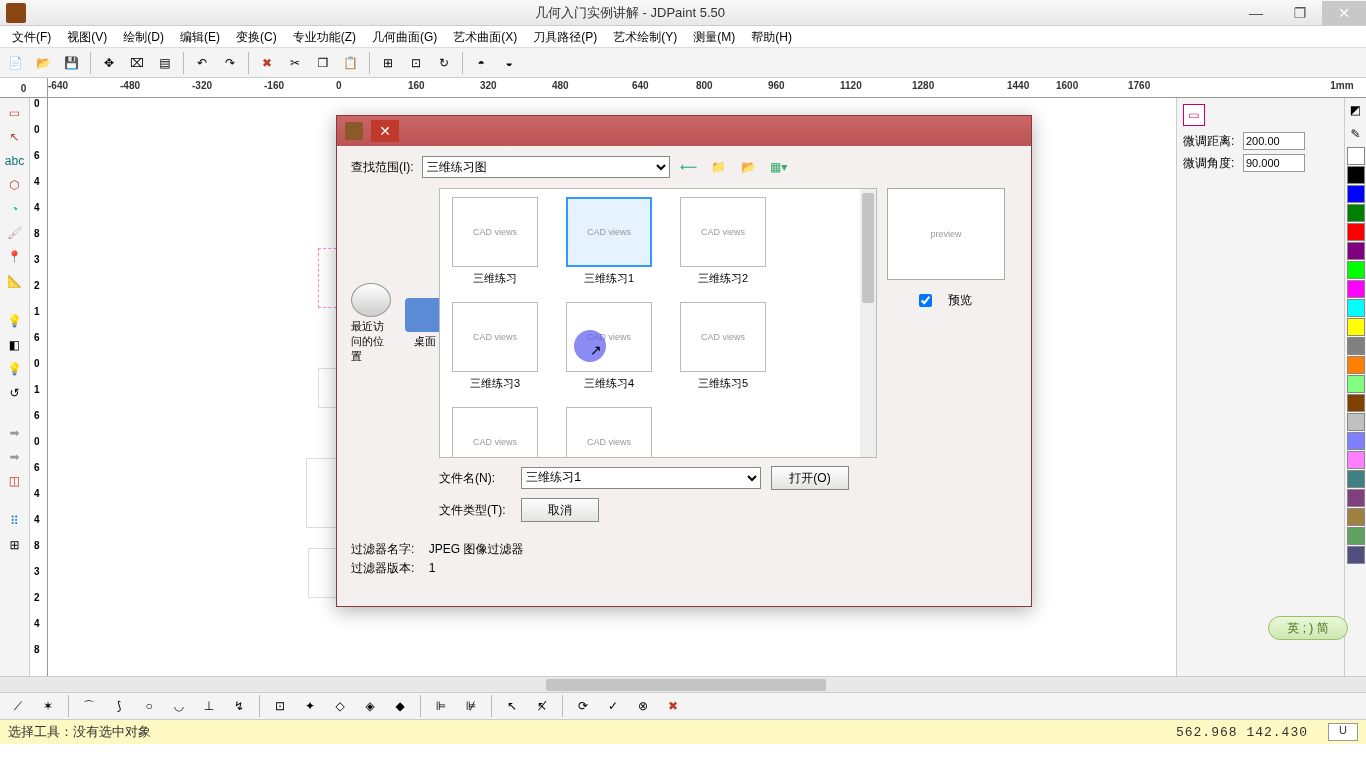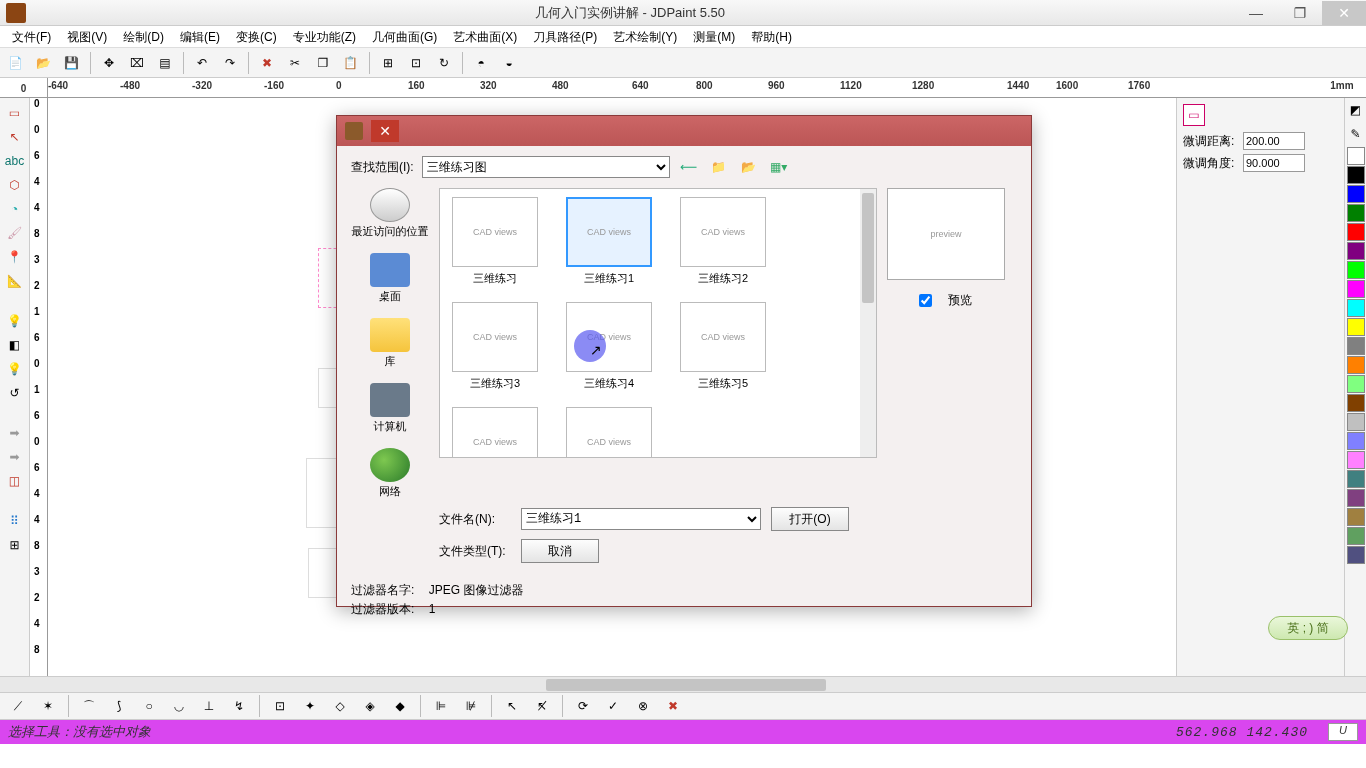--- a/index.html
+++ b/index.html
@@ -48,36 +48,36 @@
 .rp-btns button { width:70px; height:22px; background:linear-gradient(#fdfdfd,#e4e4e4); border:1px solid #999; font-size:11px; }
 
 
 .hscroll { height:16px; background:#e8e8e8; border-top:1px solid #ccc; position:relative; }
 .hscroll .thumb { position:absolute; left:40%; top:2px; width:280px; height:12px; background:#c4c4c4; border-radius:2px; }
 
 
 .bottom-tools { height:28px; background:#f4f4f4; border-top:1px solid #ccc; border-bottom:1px solid #ccc; display:flex; align-items:center; padding:0 6px; gap:6px; }
 
 
-.statusbar { height:24px; background:#d946ef; display:flex; align-items:center; padding:0 8px; font-size:13px; color:#333;font-style:italic; }
+.statusbar { height:24px; background:#fef9c3; display:flex; align-items:center; padding:0 8px; font-size:13px; color:#333; }
 .statusbar .coords { margin-left:auto; font-family:"Courier New",monospace; letter-spacing:1px; }
 .statusbar .ubtn { margin-left:20px; width:30px; height:18px; border:1px solid #999; background:#fff; text-align:center; font-size:11px; }
 
 
 .dialog { position:absolute; left:336px; top:115px; width:696px; height:492px; background:#f4f0f0; border:1px solid #8a3a3a; box-shadow:0 4px 18px rgba(0,0,0,.3); }
 .dlg-title { height:30px; background:linear-gradient(#c66,#b55); display:flex; align-items:center; color:#222; }
 .dlg-title .ico { width:18px; height:18px; margin:0 8px; background:#8b5a2b; border-radius:2px; }
 .dlg-title .txt { flex:1; text-align:center; font-size:13px; }
 .dlg-title .x { width:28px; height:22px; background:#c0392b; color:#fff; display:flex; align-items:center; justify-content:center; margin-right:4px; font-size:14px; }
 .dlg-body { padding:10px 14px; }
 .dlg-top { display:flex; align-items:center; gap:8px; margin-bottom:10px; }
 .dlg-top select { width:248px; height:22px; border:1px solid #888; background:#fff; font-size:12px; }
 .dlg-ico { width:22px; height:20px; display:flex; align-items:center; justify-content:center; border:1px solid transparent; color:#3a6; }
 .dlg-main { display:flex; gap:10px; }
-.dlg-places { width:78px; display:flex; flex-direction:column; align-items:center; gap:14px; }
+.dlg-places { width:78px; display:flex; flex-direction:row; align-items:center; gap:14px; }
 .place { display:flex; flex-direction:column; align-items:center; font-size:11px; gap:2px; }
 .place .pi { width:40px; height:34px; background:#5b8bd4; border-radius:4px; }
 .place .pi.recent { background:linear-gradient(#fff,#ccc); border:1px solid #999; border-radius:50%; }
 .place .pi.folder { background:linear-gradient(#ffe17a,#f5c43c); border-radius:4px; }
 .place .pi.net { background:radial-gradient(circle at 35% 35%, #7ec850, #2a7a2a); border-radius:50%; }
 .file-area { width:438px; border:1px solid #bbb; background:#fff; height:270px; padding:8px; display:flex; flex-wrap:wrap; gap:16px 20px; align-content:flex-start; overflow:hidden; position:relative; }
 .file-area .vscroll { position:absolute; right:0; top:0; width:16px; height:100%; background:#eee; }
 .file-area .vscroll .vthumb { position:absolute; left:2px; top:4px; width:12px; height:110px; background:#c4c4c4; border-radius:2px; }
 .thumb-item { width:94px; display:flex; flex-direction:column; align-items:center; gap:4px; }
 .thumb-item .timg { width:86px; height:70px; border:1px solid #bbb; background:#fff; display:flex; align-items:center; justify-content:center; color:#999; font-size:9px; text-align:center; position:relative; }

